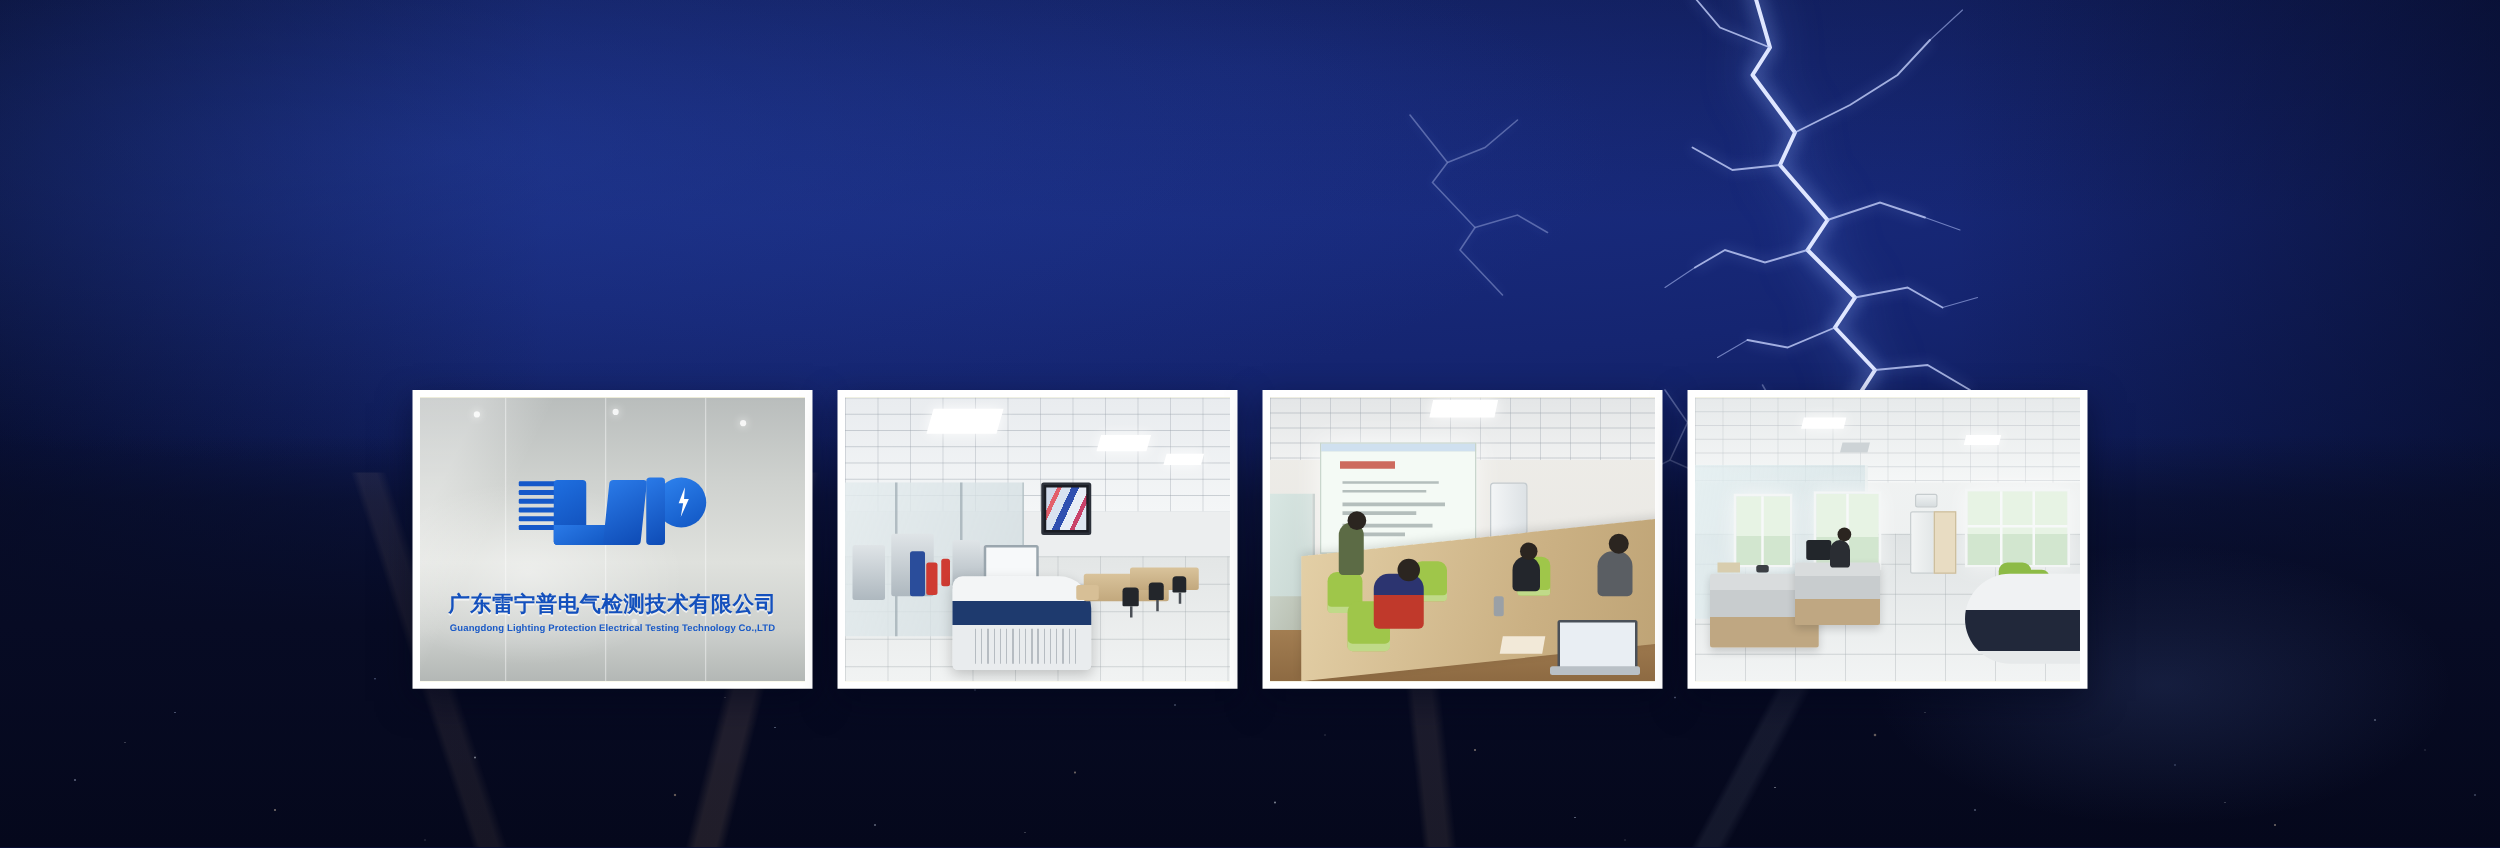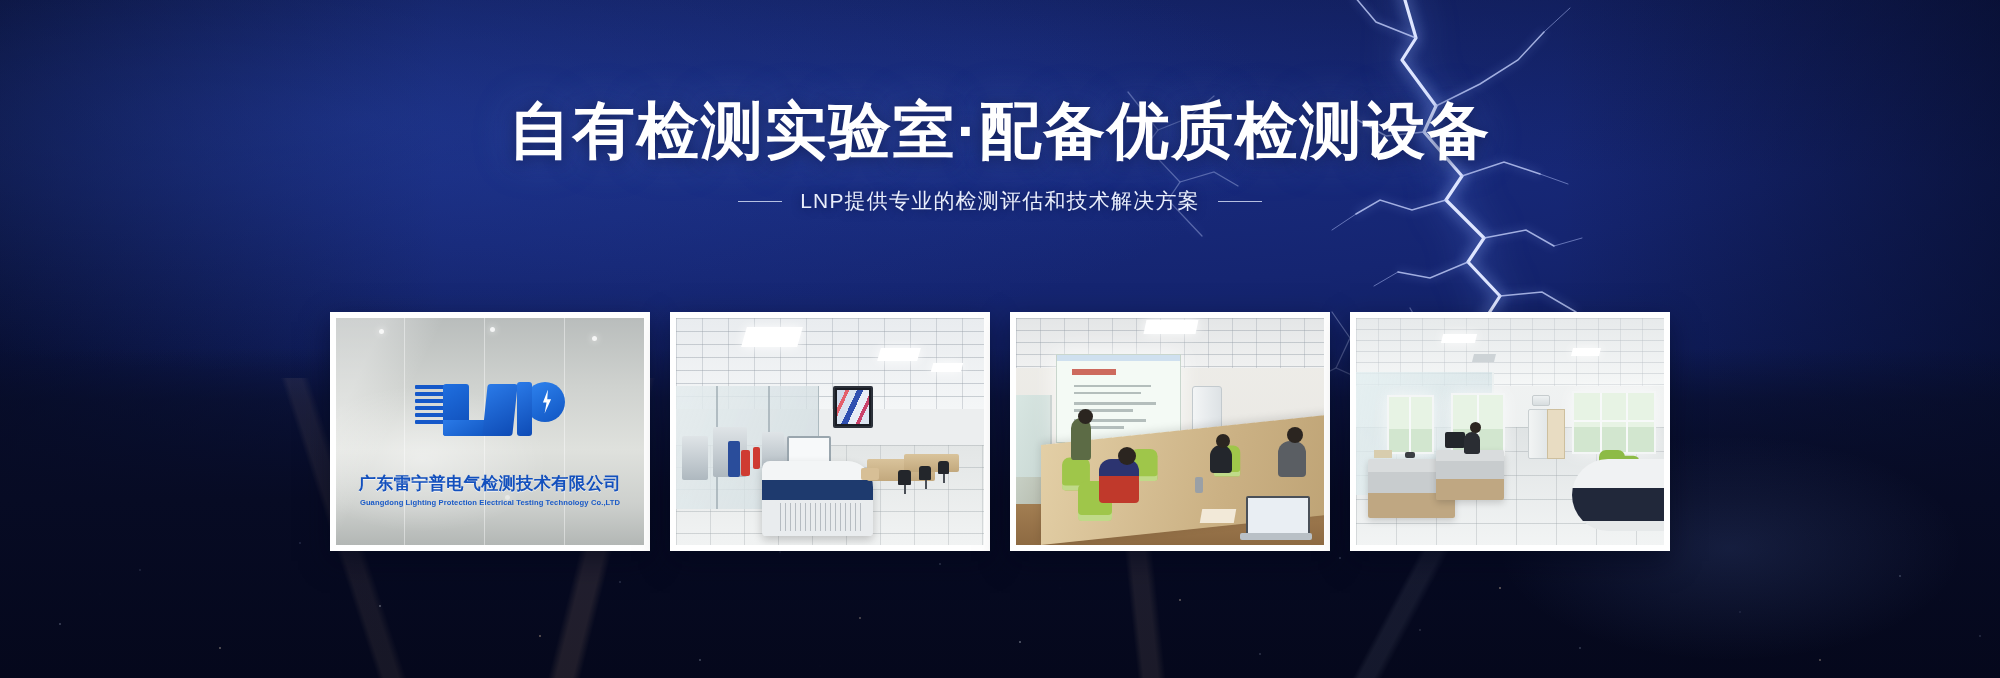--- a/index.html
+++ b/index.html
@@ -268,28 +268,20 @@
       <path d="M120 300 L158 282 L190 296 L226 278 L262 294 L300 272 L338 290 L382 268"></path>
       <path d="M158 282 L150 250 L168 226"></path>
       <path d="M226 278 L240 248 L222 222"></path>
       <path d="M300 272 L316 246 L300 218"></path>
       <path d="M262 294 L268 322 L252 346"></path>
       <path d="M338 290 L352 316"></path>
       <path d="M190 296 L182 324 L196 348"></path>
     </svg>
   </div>
 
-  <div class="head">
-    <div class="title">自有检测实验室·配备优质检测设备</div>
-    <div class="sub">
-      <span class="rule"></span>
-      <span>LNP提供专业的检测评估和技术解决方案</span>
-      <span class="rule"></span>
-    </div>
-  </div>
 
   <div class="cards">
 
     <div class="card">
       <div class="shot">
         <div class="w-wall"></div>
         <div class="w-seam" style="left:22%"></div>
         <div class="w-seam" style="left:48%"></div>
         <div class="w-seam" style="left:74%"></div>
         <div class="w-sheen"></div>

